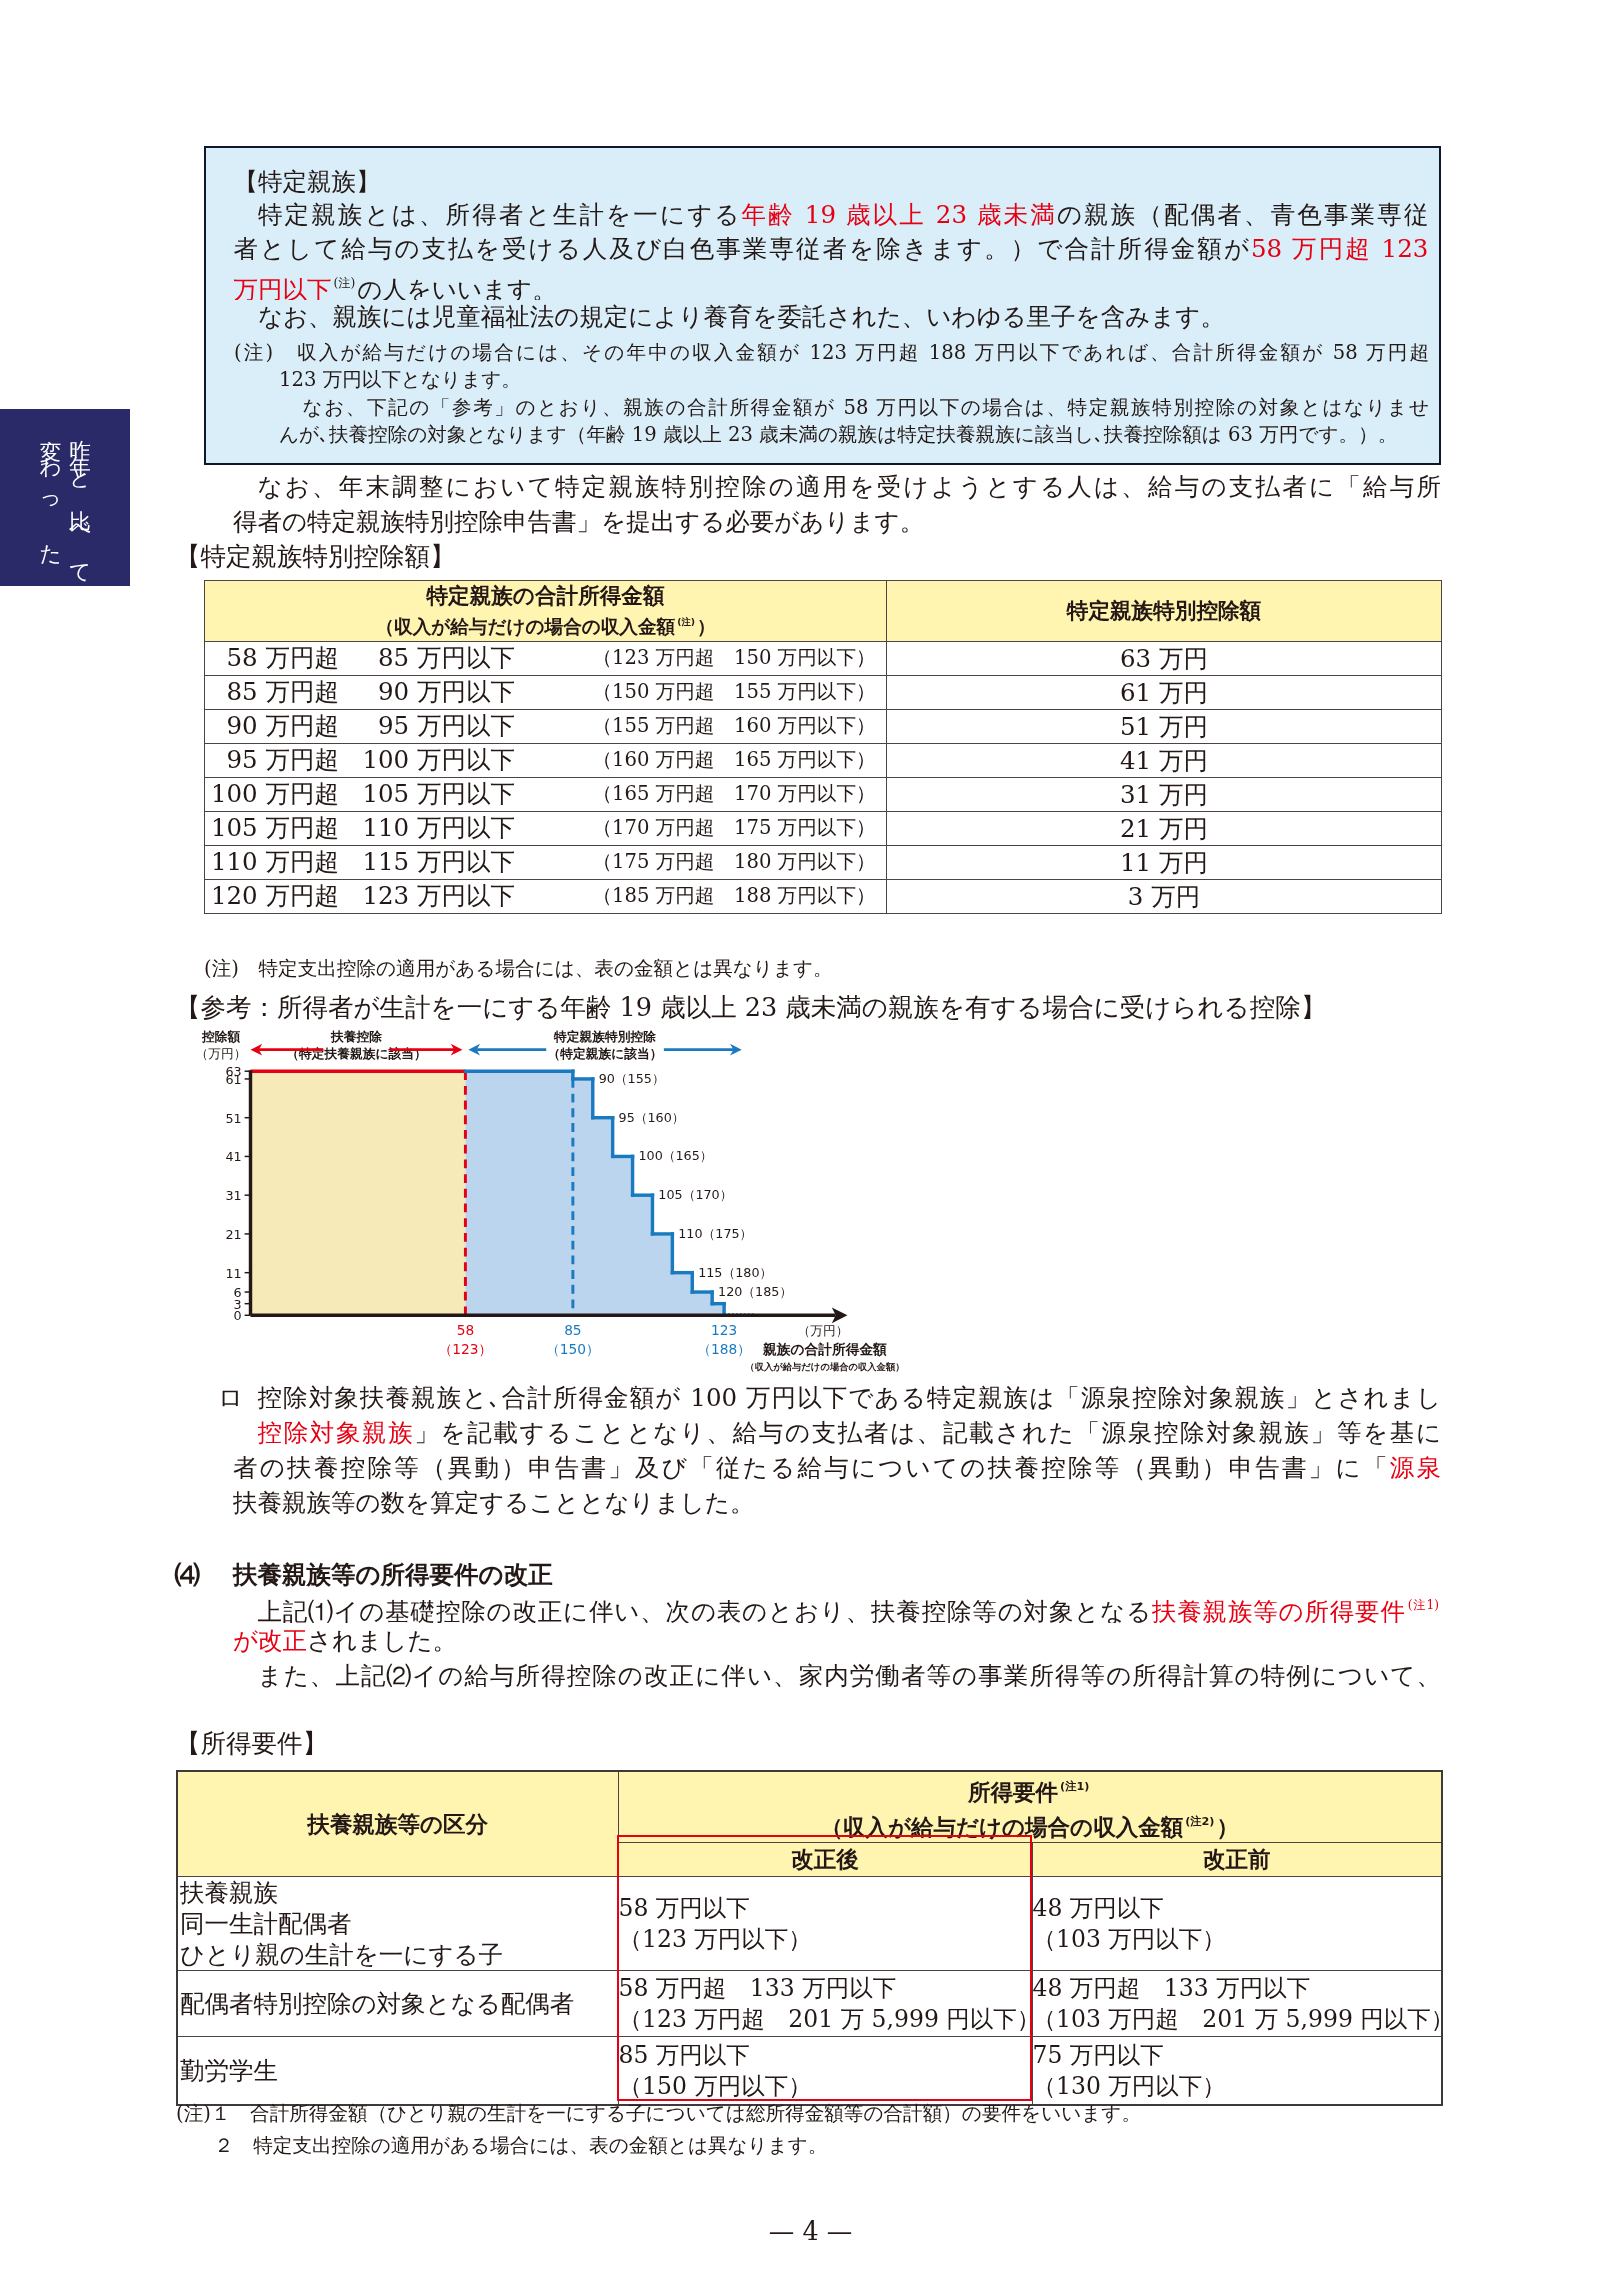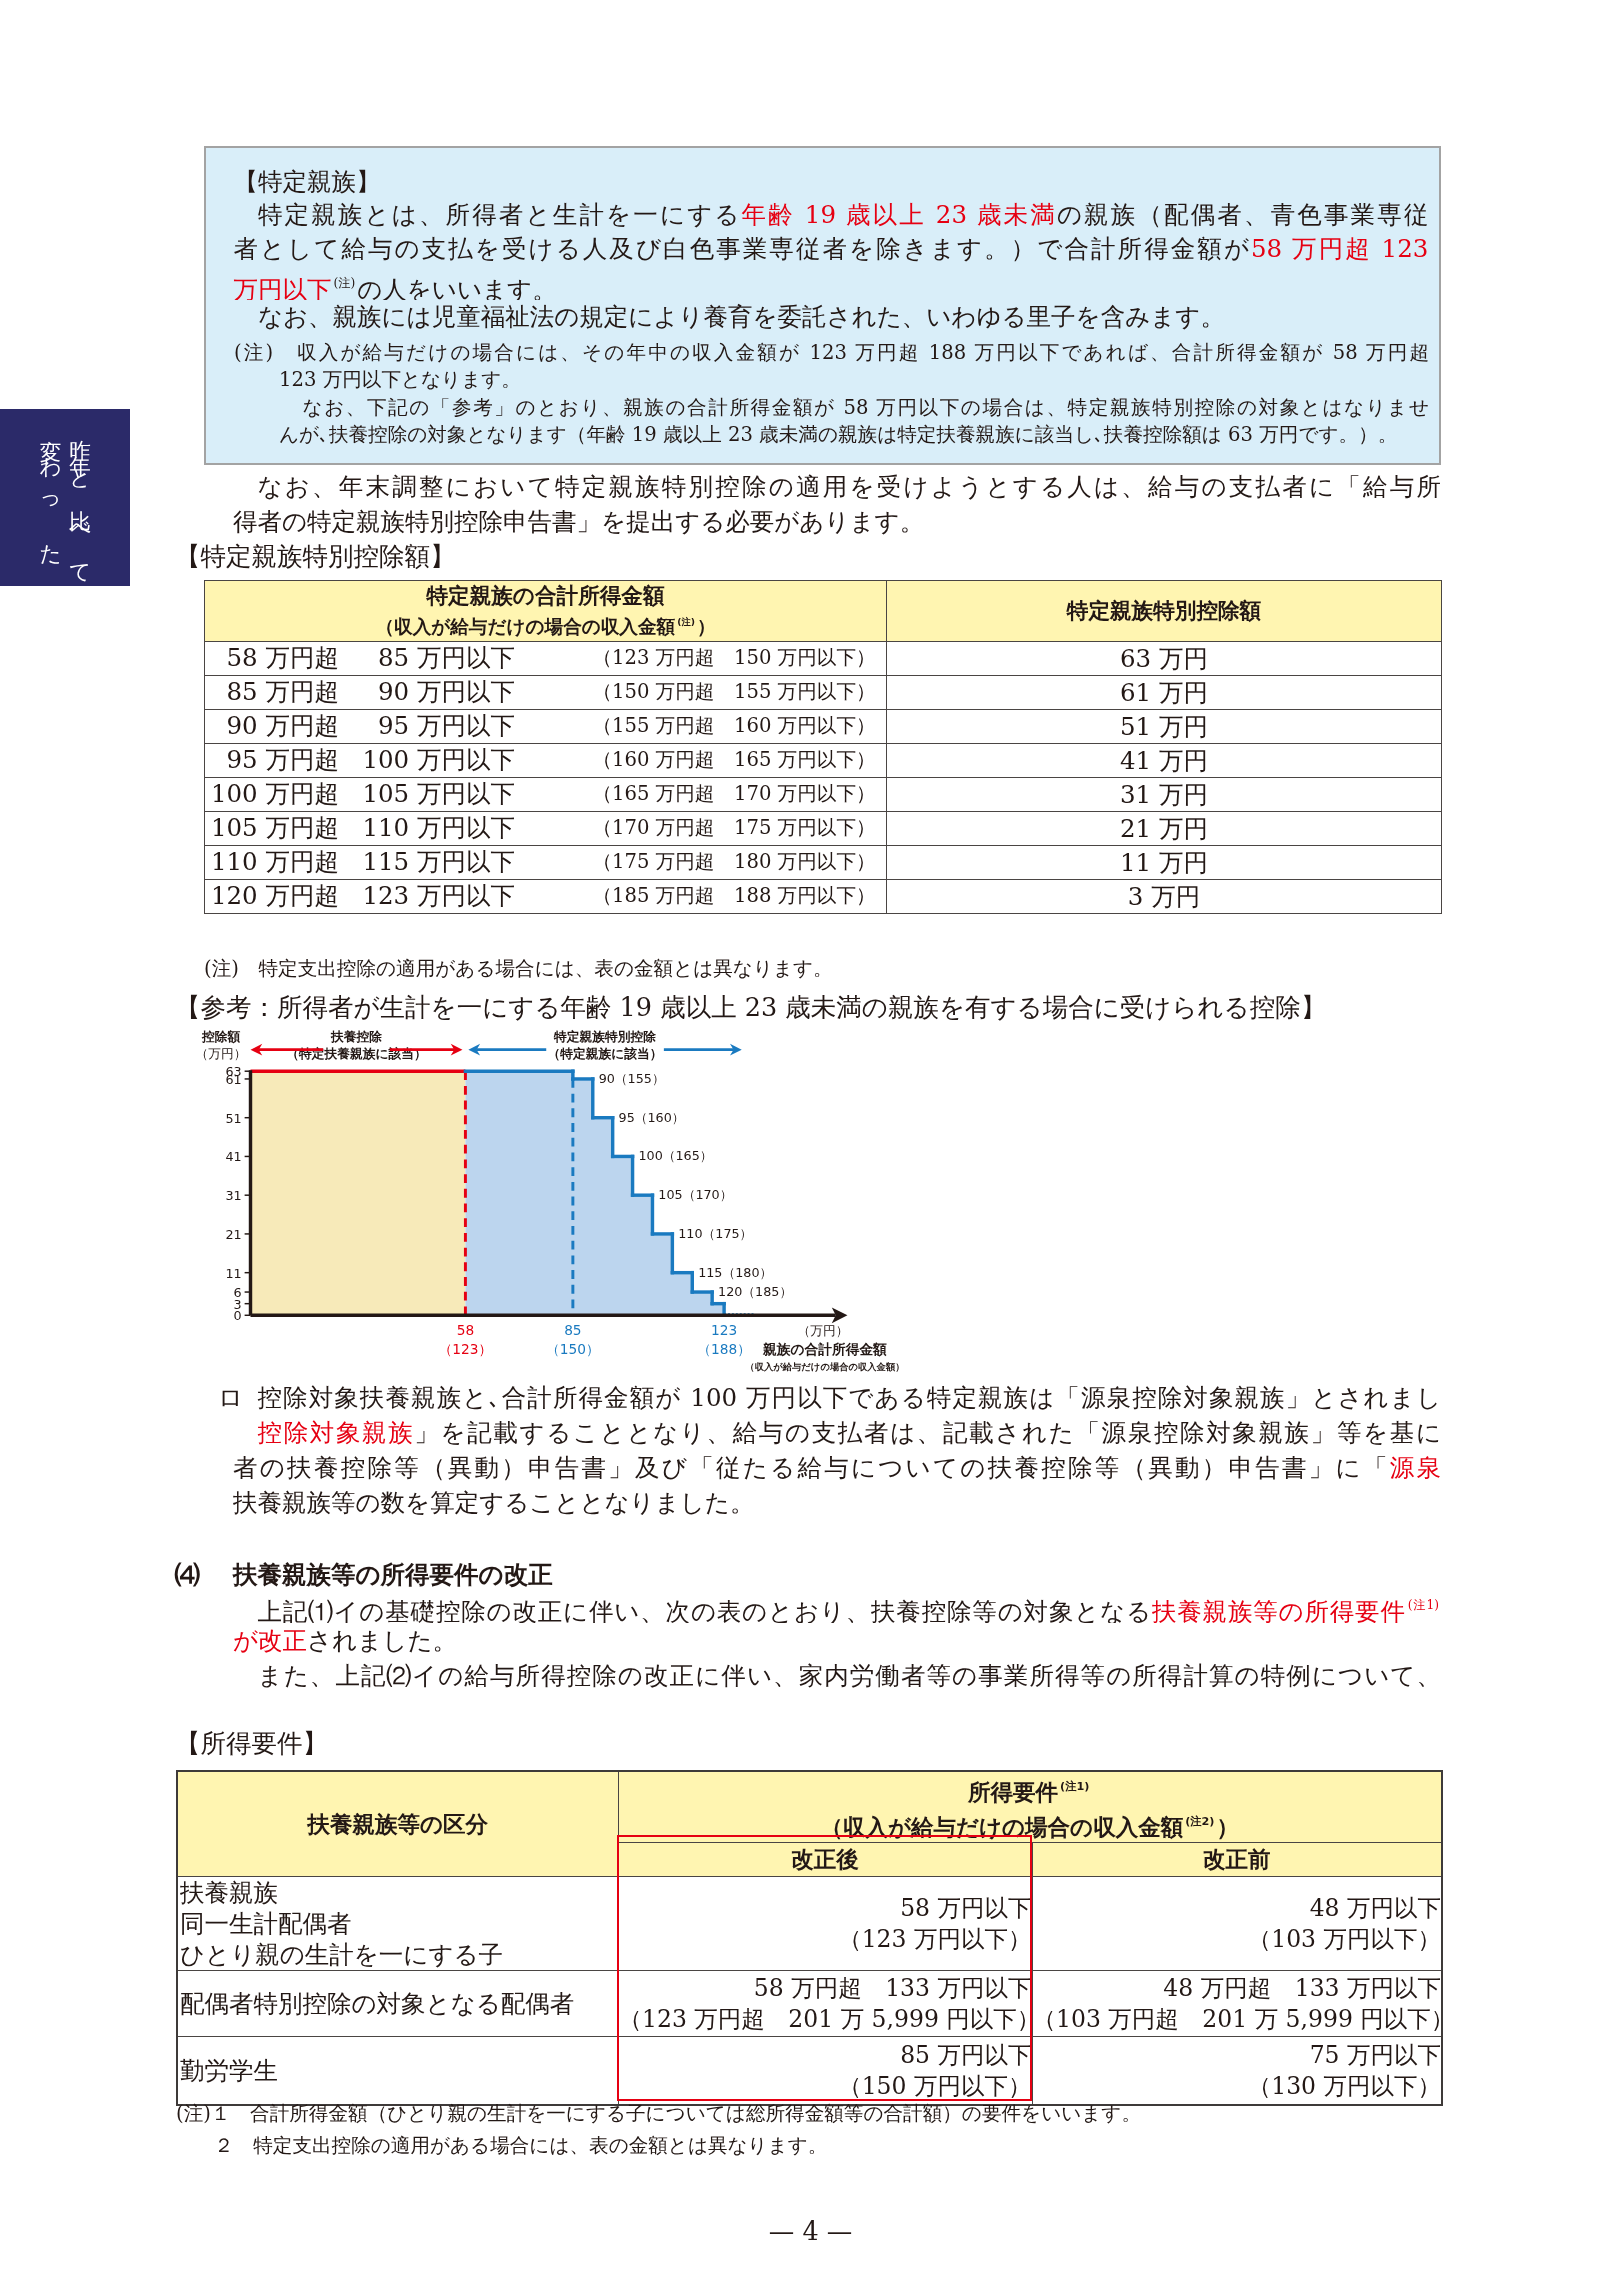--- a/index.html
+++ b/index.html
@@ -25,21 +25,21 @@
 
   
   .rich .line { height:var(--lh); line-height:var(--lh); overflow:hidden; white-space:normal;
                 text-align:justify; text-align-last:justify; }
   .rich .line.last { text-align-last:left; }
   .rich.indent .para .line:first-child { padding-left:1em; }
 
   
   .box {
     left:204px; top:146px; width:1237px; height:319px; background:#d9eef9;
-    border:2px solid #a3a3a3; box-sizing:border-box;
+    border:2px solid #0f172a; box-sizing:border-box;
   }
   .box-heading { left:27.4px; top:16.7px; font-size:24.5px; line-height:34px; }
   .box-body { left:27.4px; top:50px; width:1195px; font-size:24.5px; --lh:34px; }
   .box-note { left:73px; top:191px; width:1150px; font-size:19.6px; --lh:27.4px; }
   .box-note .para:first-child .line:first-child { margin-left:-45px; }
   .box-note .para:nth-child(2) .line:first-child { padding-left:1.2em; }
 
   .main-text { font-size:24.5px; }
   .label { font-size:25.5px; line-height:35px; white-space:nowrap; }
 
@@ -57,21 +57,21 @@
   .t1 .amount { text-align:center; line-height:32px; }
 
   
   .t2 { left:176px; top:1770px; width:1264px; border:2px solid #3e3a39; }
   .t2 th { background:#fff5b1; font-family:"DejaVu Sans","Liberation Sans",sans-serif; font-weight:bold; font-size:22.5px; }
   .t2 .hr1 th { height:63px; }
   .t2 .hr2 th { height:33px; }
   .t2 .hline { display:block; line-height:30px; }
   .t2 td { font-size:24.5px; vertical-align:middle; }
   .t2 td.cat { text-align:left; padding-left:2px; }
-  .t2 td.val { text-align:right; font-size:23.5px; white-space:nowrap; }
+  .t2 td.val { text-align:left; font-size:23.5px; white-space:nowrap; }
   .t2 .cl { display:block; line-height:31px; white-space:nowrap; }
   .t2 .r1 td { height:92px; }
   .t2 .r2 td { height:65px; }
   .t2 .r3 td { height:67px; }
   .red-frame { left:617px; top:1835px; width:415px; height:266px; border:2.9px solid #e60012; box-sizing:border-box; pointer-events:none; }
 
   .note { font-size:19.6px; line-height:27.4px; white-space:nowrap; }
   .page-num { left:0; width:1621px; top:2217px; text-align:center; font-size:25.5px; line-height:29px; }
   #chart-svg { font-family:"DejaVu Sans","Liberation Sans",sans-serif; }
 </style>

